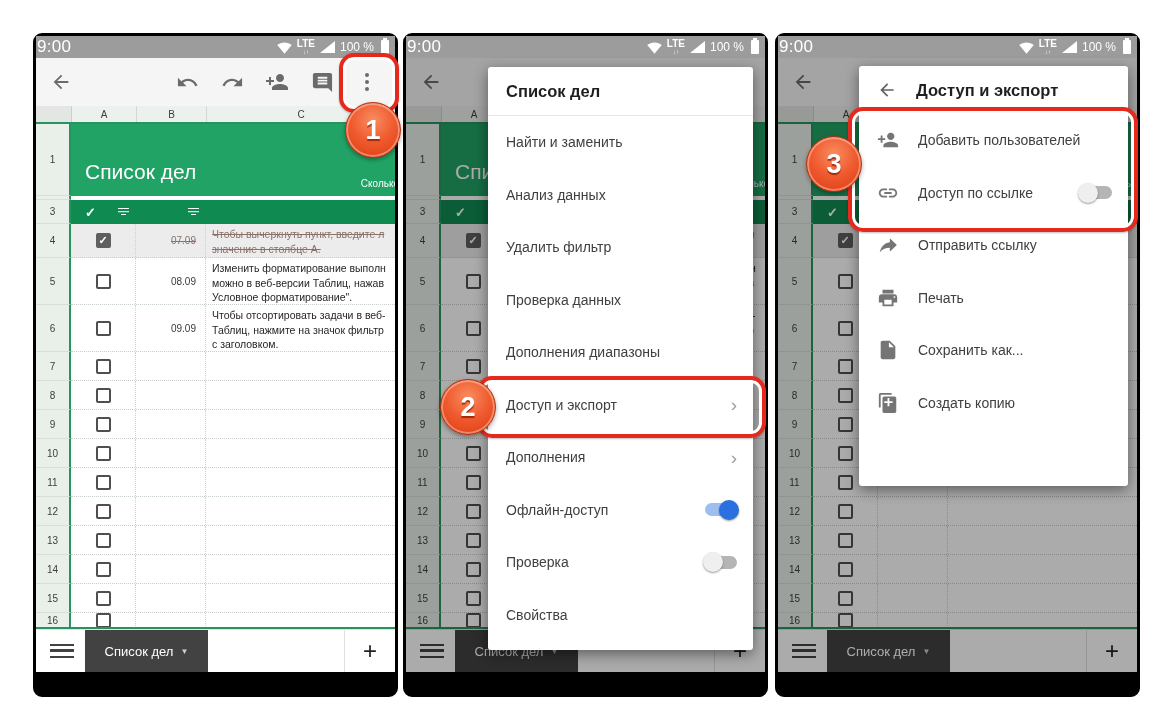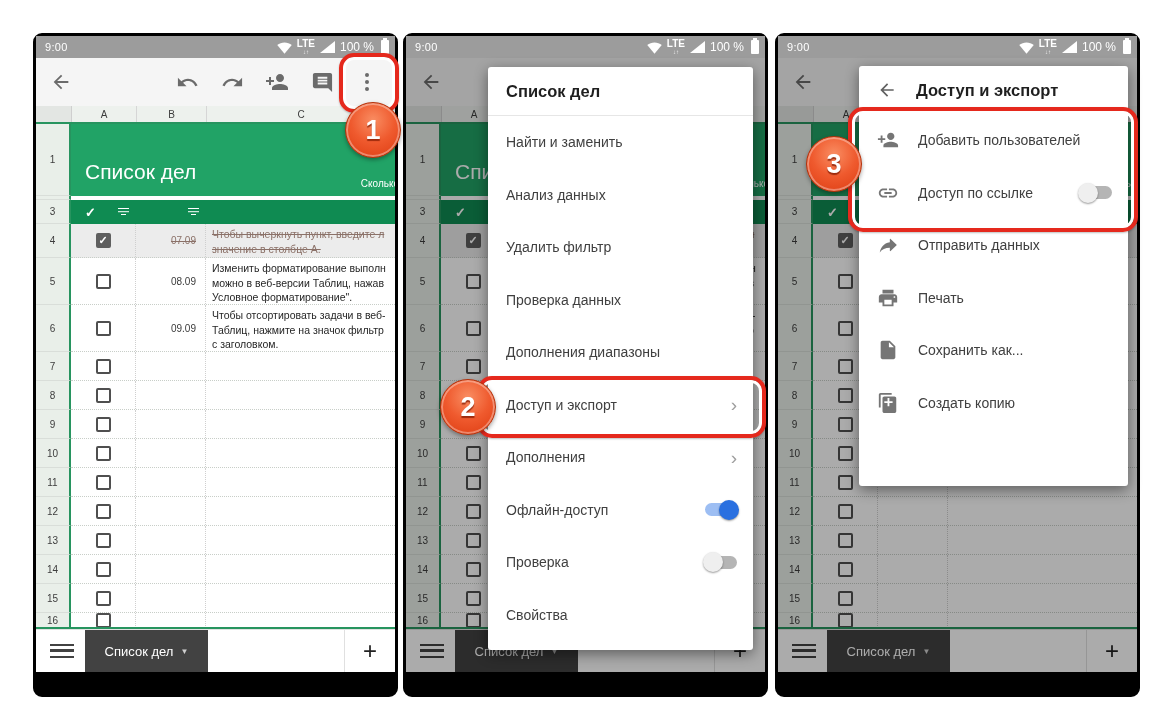--- a/index.html
+++ b/index.html
@@ -7,21 +7,21 @@
 
   
   .phone{position:absolute;top:33px;width:359px;height:636px;border:3px solid #000;
          border-bottom-width:25px;border-radius:9px;background:#fff;}
   .phone1{left:33px;} .phone2{left:403px;} .phone3{left:775px;}
   .screen{position:absolute;inset:0;overflow:hidden;background:#fff;}
 
   
   .status-bar{position:absolute;top:0;left:0;right:0;height:22px;background:#9c9c9c;
               display:flex;align-items:center;color:#fff;}
-  .sb-time{font-size:11px;margin-left:9px;letter-spacing:.3px;}
+  .sb-time{font-size:17px;margin-left:1px;letter-spacing:.3px;}
   .sb-right{margin-left:auto;display:flex;align-items:center;gap:5px;margin-right:6px;}
   .wifi-icon svg{display:block;}
   .lte{display:flex;flex-direction:column;align-items:center;line-height:1;}
   .lte b{font-size:10px;font-weight:bold;}
   .lte i{font-style:normal;font-size:6px;opacity:.85;}
   .signal-icon{width:0;height:0;border-bottom:12px solid #fff;border-left:15px solid transparent;}
   .sb-batt-text{font-size:12px;}
   .battery-icon{position:relative;width:8px;height:14px;background:#fff;border-radius:1px;margin-left:2px;}
   .battery-icon::before{content:"";position:absolute;top:-2px;left:2px;width:4px;height:2px;background:#fff;}
 
@@ -940,21 +940,21 @@
       <span class="mi-right toggle off">
             <span class="knob"></span>
           </span>
     </div>
     <div class="menu-item">
       <span class="mi-icon">
         <svg width="22" height="22" viewBox="0 0 24 24">
               <path class="icon-menu" d="M14 9V5.8c0-.45.54-.67.85-.35l6.53 6.2c.2.2.2.51 0 .71l-6.53 6.2c-.31.32-.85.1-.85-.35V15c-5 0-8.5 1.6-11 5.1 1-5 4-10 11-11.1z"></path>
             </svg>
       </span>
-      <span class="mi-label">Отправить данных</span>
+      <span class="mi-label">Отправить ссылку</span>
     </div>
     <div class="menu-item">
       <span class="mi-icon">
         <svg width="22" height="22" viewBox="0 0 24 24">
               <path class="icon-menu" d="M19 8H5c-1.66 0-3 1.34-3 3v6h4v4h12v-4h4v-6c0-1.66-1.34-3-3-3zm-3 11H8v-5h8v5zm3-7c-.55 0-1-.45-1-1s.45-1 1-1 1 .45 1 1-.45 1-1 1zm-1-9H6v4h12V3z"></path>
             </svg>
       </span>
       <span class="mi-label">Печать</span>
     </div>
     <div class="menu-item">

